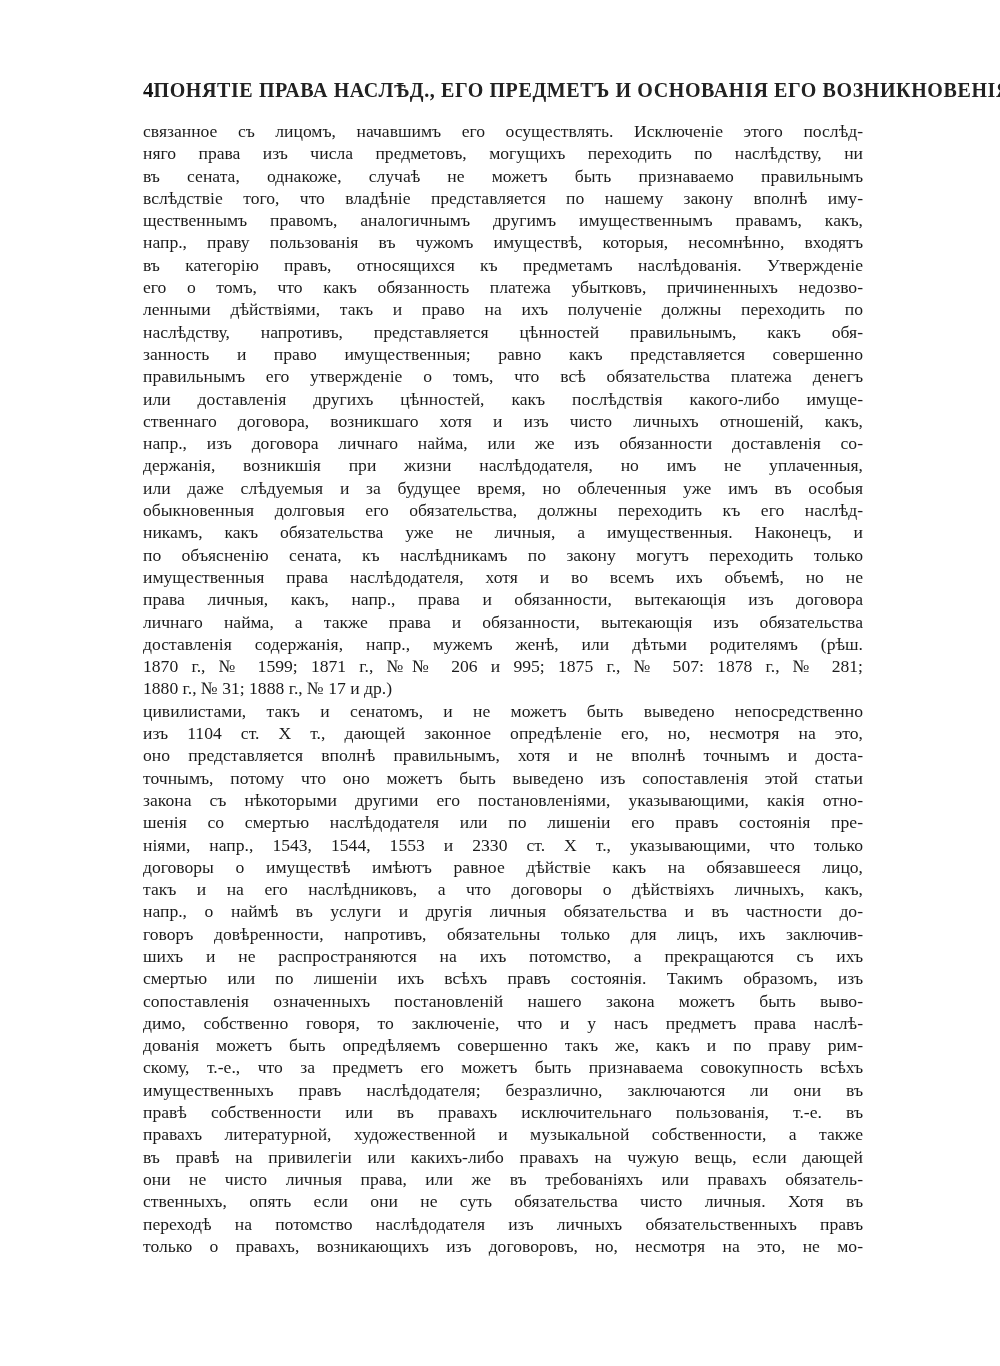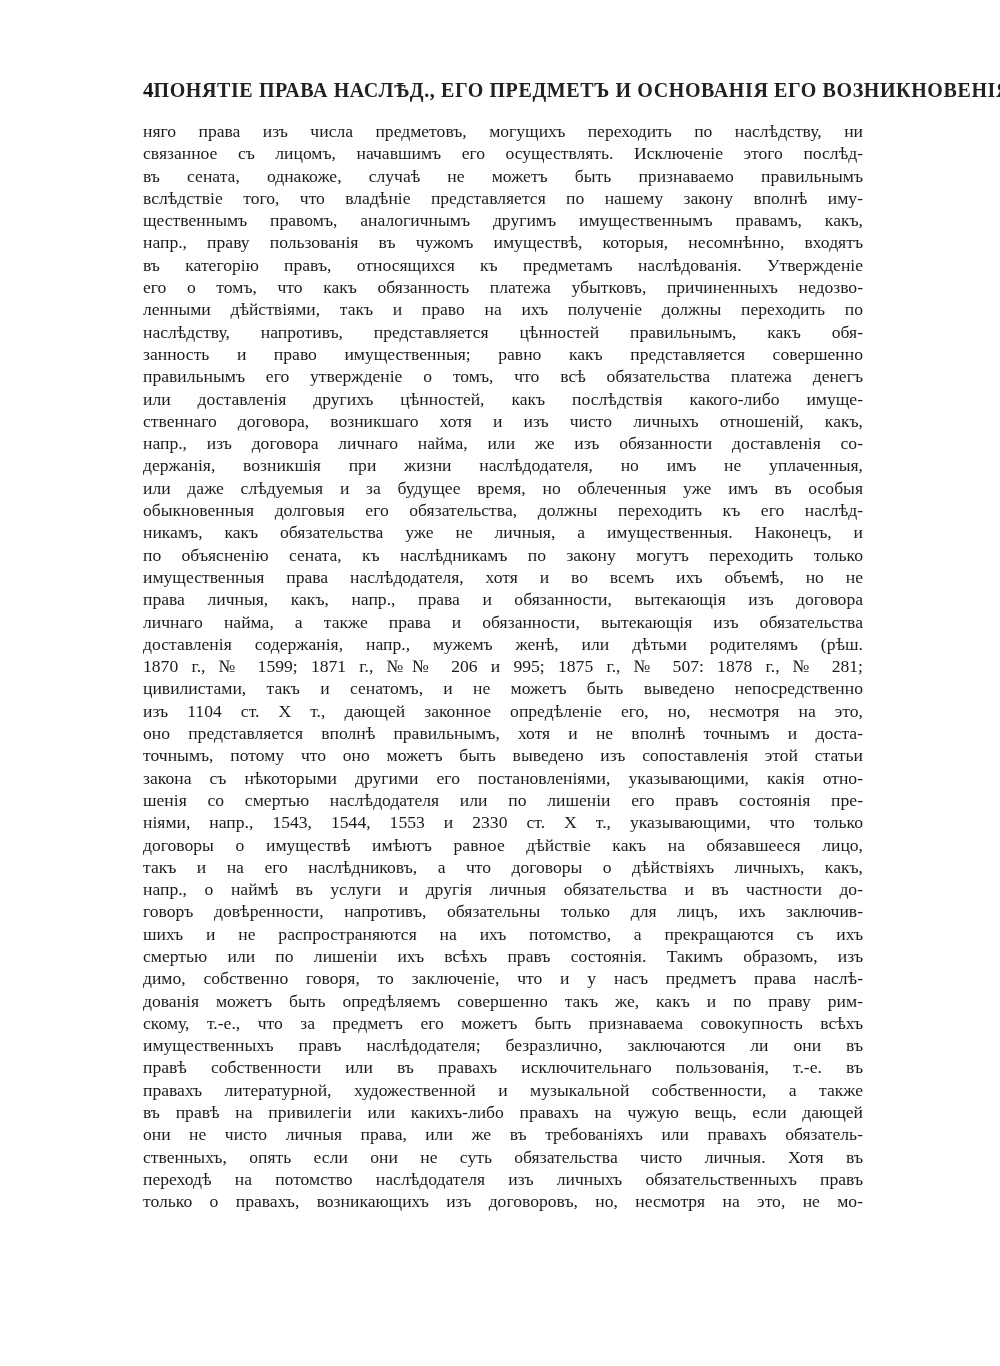--- a/index.html
+++ b/index.html
@@ -67,22 +67,22 @@
 <body>
 
 <div class="page">
   <div class="running-head">
     <span class="page-number">4</span>
     <span class="head-title">ПОНЯТІЕ ПРАВА НАСЛѢД., ЕГО ПРЕДМЕТЪ И ОСНОВАНІЯ ЕГО ВОЗНИКНОВЕНІЯ.</span>
   </div>
 
   <div class="body-text">
     <div id="para-0">
+        <span class="line">связанное съ лицомъ, начавшимъ его осуществлять. Исключеніе этого послѣд-</span>
         <span class="line">няго права изъ числа предметовъ, могущихъ переходить по наслѣдству, ни</span>
-        <span class="line">связанное съ лицомъ, начавшимъ его осуществлять. Исключеніе этого послѣд-</span>
         <span class="line">въ сената, однакоже, случаѣ не можетъ быть признаваемо правильнымъ</span>
         <span class="line">вслѣдствіе того, что владѣніе представляется по нашему закону вполнѣ иму-</span>
         <span class="line">щественнымъ правомъ, аналогичнымъ другимъ имущественнымъ правамъ, какъ,</span>
         <span class="line">напр., праву пользованія въ чужомъ имуществѣ, которыя, несомнѣнно, входятъ</span>
         <span class="line">въ категорію правъ, относящихся къ предметамъ наслѣдованія. Утвержденіе</span>
         <span class="line">его о томъ, что какъ обязанность платежа убытковъ, причиненныхъ недозво-</span>
         <span class="line">ленными дѣйствіями, такъ и право на ихъ полученіе должны переходить по</span>
         <span class="line">наслѣдству, напротивъ, представляется цѣнностей правильнымъ, какъ обя-</span>
         <span class="line">занность и право имущественныя; равно какъ представляется совершенно</span>
         <span class="line">правильнымъ его утвержденіе о томъ, что всѣ обязательства платежа денегъ</span>
@@ -92,35 +92,37 @@
         <span class="line">держанія, возникшія при жизни наслѣдодателя, но имъ не уплаченныя,</span>
         <span class="line">или даже слѣдуемыя и за будущее время, но облеченныя уже имъ въ особыя</span>
         <span class="line">обыкновенныя долговыя его обязательства, должны переходить къ его наслѣд-</span>
         <span class="line">никамъ, какъ обязательства уже не личныя, а имущественныя. Наконецъ, и</span>
         <span class="line">по объясненію сената, къ наслѣдникамъ по закону могутъ переходить только</span>
         <span class="line">имущественныя права наслѣдодателя, хотя и во всемъ ихъ объемѣ, но не</span>
         <span class="line">права личныя, какъ, напр., права и обязанности, вытекающія изъ договора</span>
         <span class="line">личнаго найма, а также права и обязанности, вытекающія изъ обязательства</span>
         <span class="line">доставленія содержанія, напр., мужемъ женѣ, или дѣтьми родителямъ (рѣш.</span>
         <span class="line">1870 г., № 1599; 1871 г., №№ 206 и 995; 1875 г., № 507: 1878 г., № 281;</span>
+        <span class="line last">1880 г., № 31; 1888 г., № 17 и др.)</span>
       </div>
     <div id="para-1">
         <span class="line">цивилистами, такъ и сенатомъ, и не можетъ быть выведено непосредственно</span>
         <span class="line">изъ 1104 ст. X т., дающей законное опредѣленіе его, но, несмотря на это,</span>
         <span class="line">оно представляется вполнѣ правильнымъ, хотя и не вполнѣ точнымъ и доста-</span>
         <span class="line">точнымъ, потому что оно можетъ быть выведено изъ сопоставленія этой статьи</span>
         <span class="line">закона съ нѣкоторыми другими его постановленіями, указывающими, какія отно-</span>
         <span class="line">шенія со смертью наслѣдодателя или по лишеніи его правъ состоянія пре-</span>
         <span class="line">ніями, напр., 1543, 1544, 1553 и 2330 ст. X т., указывающими, что только</span>
         <span class="line">договоры о имуществѣ имѣютъ равное дѣйствіе какъ на обязавшееся лицо,</span>
         <span class="line">такъ и на его наслѣдниковъ, а что договоры о дѣйствіяхъ личныхъ, какъ,</span>
         <span class="line">напр., о наймѣ въ услуги и другія личныя обязательства и въ частности до-</span>
         <span class="line">говоръ довѣренности, напротивъ, обязательны только для лицъ, ихъ заключив-</span>
         <span class="line">шихъ и не распространяются на ихъ потомство, а прекращаются съ ихъ</span>
         <span class="line">смертью или по лишеніи ихъ всѣхъ правъ состоянія. Такимъ образомъ, изъ</span>
+        <span class="line">сопоставленія означенныхъ постановленій нашего закона можетъ быть выво-</span>
         <span class="line">димо, собственно говоря, то заключеніе, что и у насъ предметъ права наслѣ-</span>
         <span class="line">дованія можетъ быть опредѣляемъ совершенно такъ же, какъ и по праву рим-</span>
         <span class="line">скому, т.-е., что за предметъ его можетъ быть признаваема совокупность всѣхъ</span>
         <span class="line">имущественныхъ правъ наслѣдодателя; безразлично, заключаются ли они въ</span>
         <span class="line">правѣ собственности или въ правахъ исключительнаго пользованія, т.-е. въ</span>
         <span class="line">правахъ литературной, художественной и музыкальной собственности, а также</span>
         <span class="line">въ правѣ на привилегіи или какихъ-либо правахъ на чужую вещь, если дающей</span>
         <span class="line">они не чисто личныя права, или же въ требованіяхъ или правахъ обязатель-</span>
         <span class="line">ственныхъ, опять если они не суть обязательства чисто личныя. Хотя въ</span>
         <span class="line">переходѣ на потомство наслѣдодателя изъ личныхъ обязательственныхъ правъ</span>

